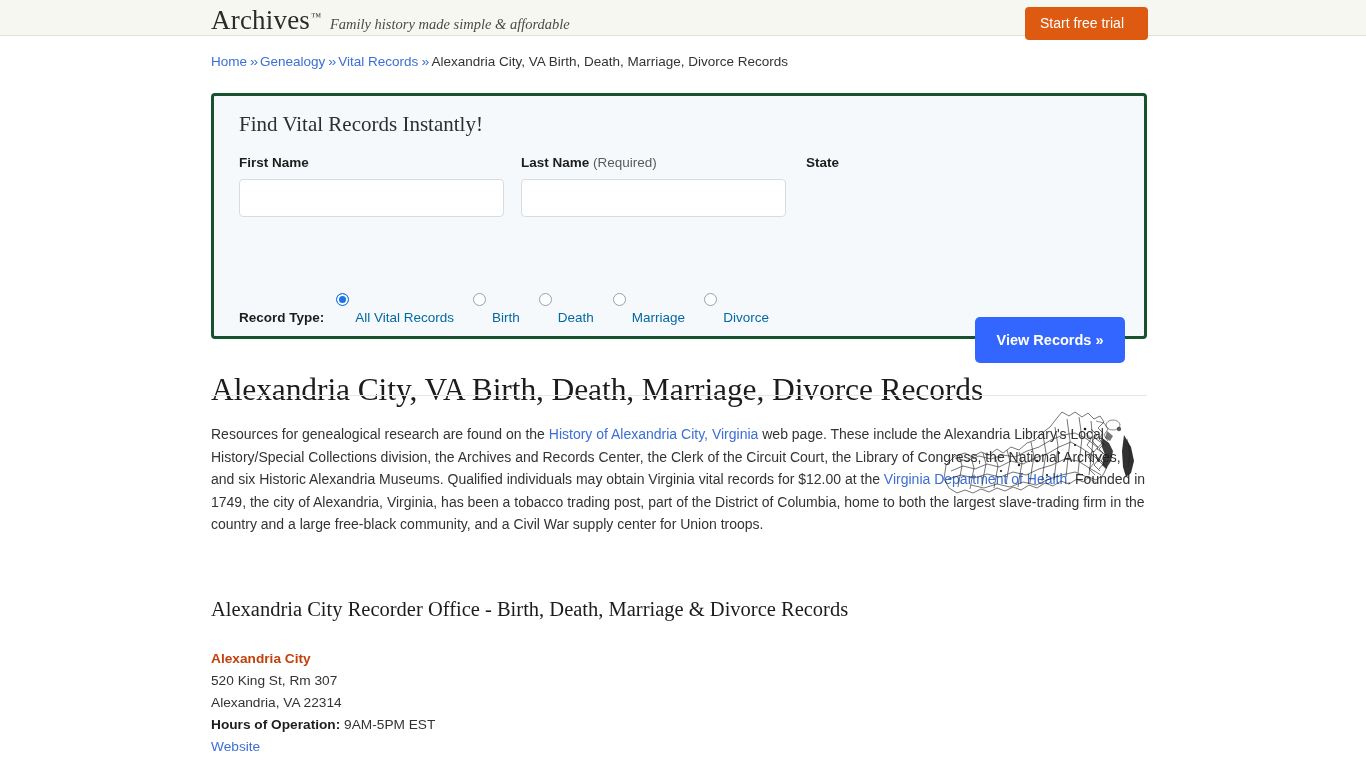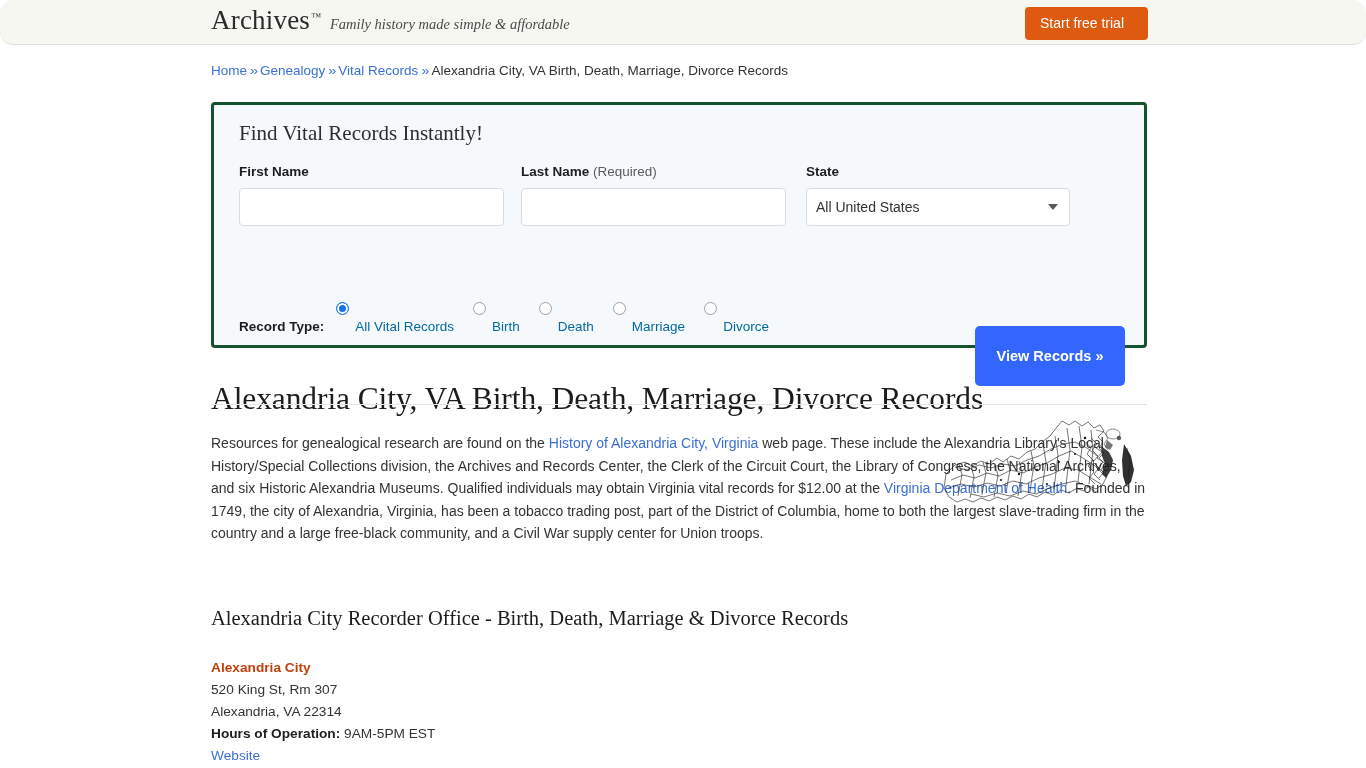--- a/index.html
+++ b/index.html
@@ -10,25 +10,24 @@
     width: 1366px;
     height: 768px;
     overflow: hidden;
     background: #ffffff;
     font-family: "Liberation Sans", sans-serif;
     color: #222222;
   }
 
   
   .site-header {
-    height: 45px;
+    height: 36px;
     background: #f7f7f2;
     border-bottom: 1px solid #e0e0da;
     position: relative;
-    border-radius: 13px;
   }
   .header-inner {
     width: 1366px;
     height: 45px;
     position: relative;
   }
   .brand {
     position: absolute;
     left: 211px;
     top: 7px;
@@ -250,21 +249,21 @@
     color: #0369a1;
     line-height: 1;
     margin-top: 36px;
   }
 
   .view-btn {
     position: absolute;
     left: 761px;
     top: 221px;
     width: 150px;
-    height: 60px;
+    height: 46px;
     background: #3366ff;
     color: #ffffff;
     border: none;
     border-radius: 5px;
     font-family: "Liberation Sans", sans-serif;
     font-size: 14.5px;
     font-weight: bold;
     cursor: pointer;
     line-height: 1;
   }
@@ -374,24 +373,20 @@
         <input class="text-input" type="text" placeholder="" style="">
       </div>
 
       <div class="field-col" style="left:25px; top:60px;">
         <div class="field-label">First Name</div>
         <input class="text-input" type="text" placeholder="" style="">
       </div>
 
       <div class="field-col" style="left:592px; top:60px;">
         <div class="field-label">State</div>
-        <div class="select-wrap">
-          <div class="select-box">All United States</div>
-          <span class="select-arrow"></span>
-        </div>
       </div>
 
       <div class="rt-row">
         <span class="rt-label">Record Type:</span>
 
         <label class="rt-item">
           <span class="radio checked"></span>
           <span class="rt-text">All Vital Records</span>
         </label>
 

